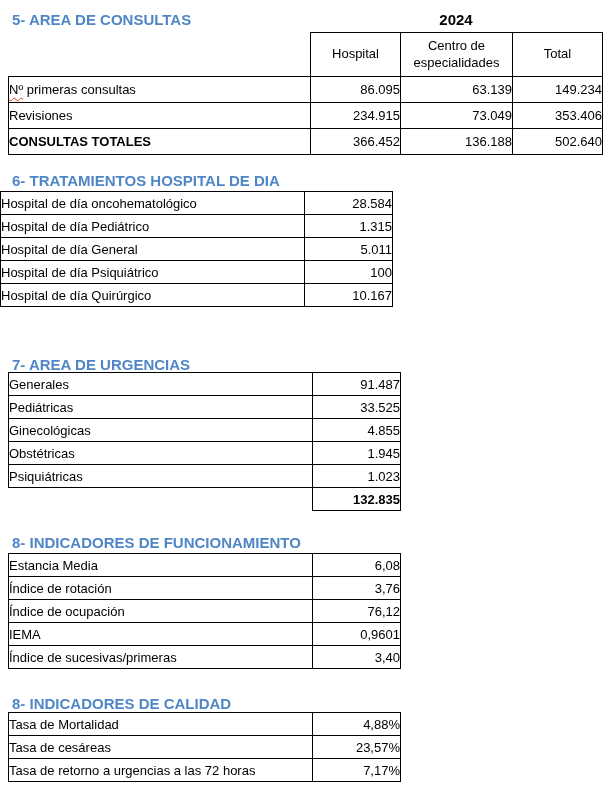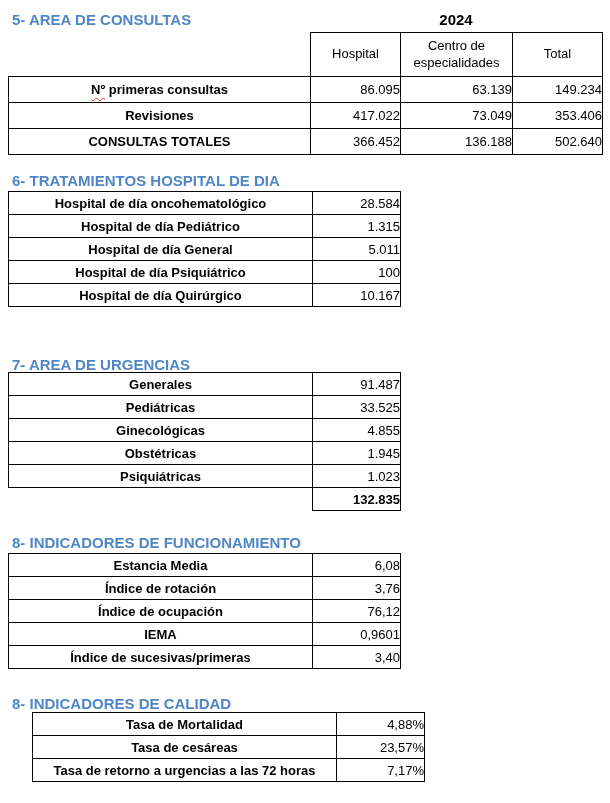--- a/index.html
+++ b/index.html
@@ -39,21 +39,21 @@
     font-size: 13px;
     color: #000;
   }
   table.tbl td {
     border: 1px solid #000;
     padding: 0;
     vertical-align: middle;
     overflow: hidden;
   }
   table.tbl td.nb { border: none; }
-  td.lbl { text-align: center; padding-left: 4px; white-space: nowrap; font-weight: bold; }
+  td.lbl { text-align: left; padding-left: 4px; white-space: nowrap; }
   td.ind { padding-left: 18px; }
   td.val { text-align: right; padding-right: 6px; white-space: nowrap; }
   td.hdr { text-align: center; line-height: 1.3; padding: 0 3px; }
   .b { font-weight: bold; }
   .sq {
     text-decoration: underline;
     text-decoration-style: wavy;
     text-decoration-color: var(--squiggle_red, #d43b2a);
     text-decoration-thickness: 1px;
     text-underline-offset: 3px;
@@ -82,36 +82,36 @@
         <td class="hdr">Total</td>
       </tr>
       <tr style="height:26px;">
         <td class="lbl"><span class="sq">Nº</span> <span>primeras consultas</span></td>
         <td class="val">86.095</td>
         <td class="val">63.139</td>
         <td class="val">149.234</td>
       </tr>
       <tr style="height:26px;">
         <td class="lbl">Revisiones</td>
-        <td class="val">417.022</td>
+        <td class="val">234.915</td>
         <td class="val">73.049</td>
         <td class="val">353.406</td>
       </tr>
       <tr style="height:26px;">
         <td class="lbl b">CONSULTAS TOTALES</td>
         <td class="val">366.452</td>
         <td class="val">136.188</td>
         <td class="val">502.640</td>
       </tr>
     </tbody>
   </table>
 
   <div class="heading" style="top:172px;">6- TRATAMIENTOS HOSPITAL DE DIA</div>
 
-  <table class="tbl" style="left:8px; top:191px; width:392px;">
+  <table class="tbl" style="left:0; top:191px; width:392px;">
     <colgroup>
         <col style="width:304px">
         <col style="width:88px">
       </colgroup>
     <tbody>
       <tr style="height:23px;">
         <td class="lbl">Hospital de día oncohematológico</td>
         <td class="val">28.584</td>
       </tr>
       <tr style="height:23px;">
@@ -194,21 +194,21 @@
       </tr>
       <tr style="height:23px;">
         <td class="lbl ind">Índice de sucesivas/primeras</td>
         <td class="val">3,40</td>
       </tr>
     </tbody>
   </table>
 
   <div class="heading" style="top:695px;">8- INDICADORES DE CALIDAD</div>
 
-  <table class="tbl" style="left:8px; top:712px; width:392px;margin-left:24px;">
+  <table class="tbl" style="left:8px; top:712px; width:392px;">
     <colgroup>
         <col style="width:304px">
         <col style="width:88px">
       </colgroup>
     <tbody>
       <tr style="height:23px;">
         <td class="lbl ind">Tasa de Mortalidad</td>
         <td class="val">4,88%</td>
       </tr>
       <tr style="height:23px;">

